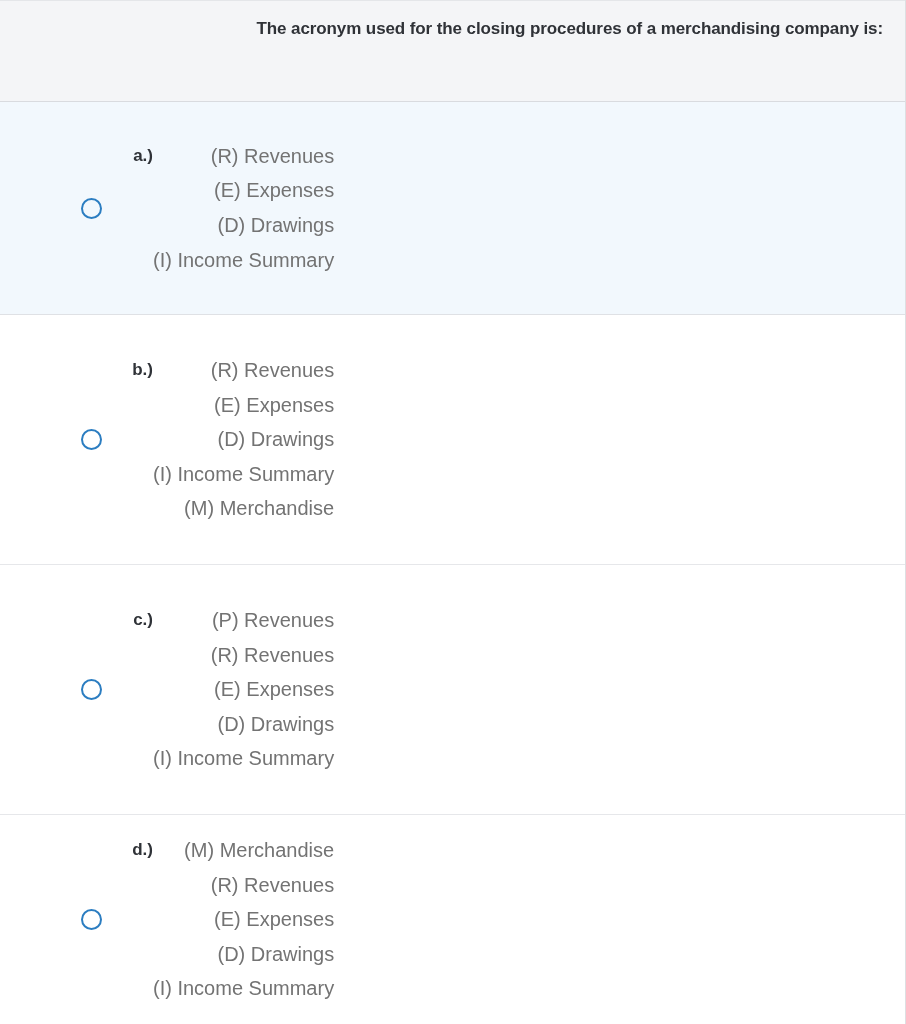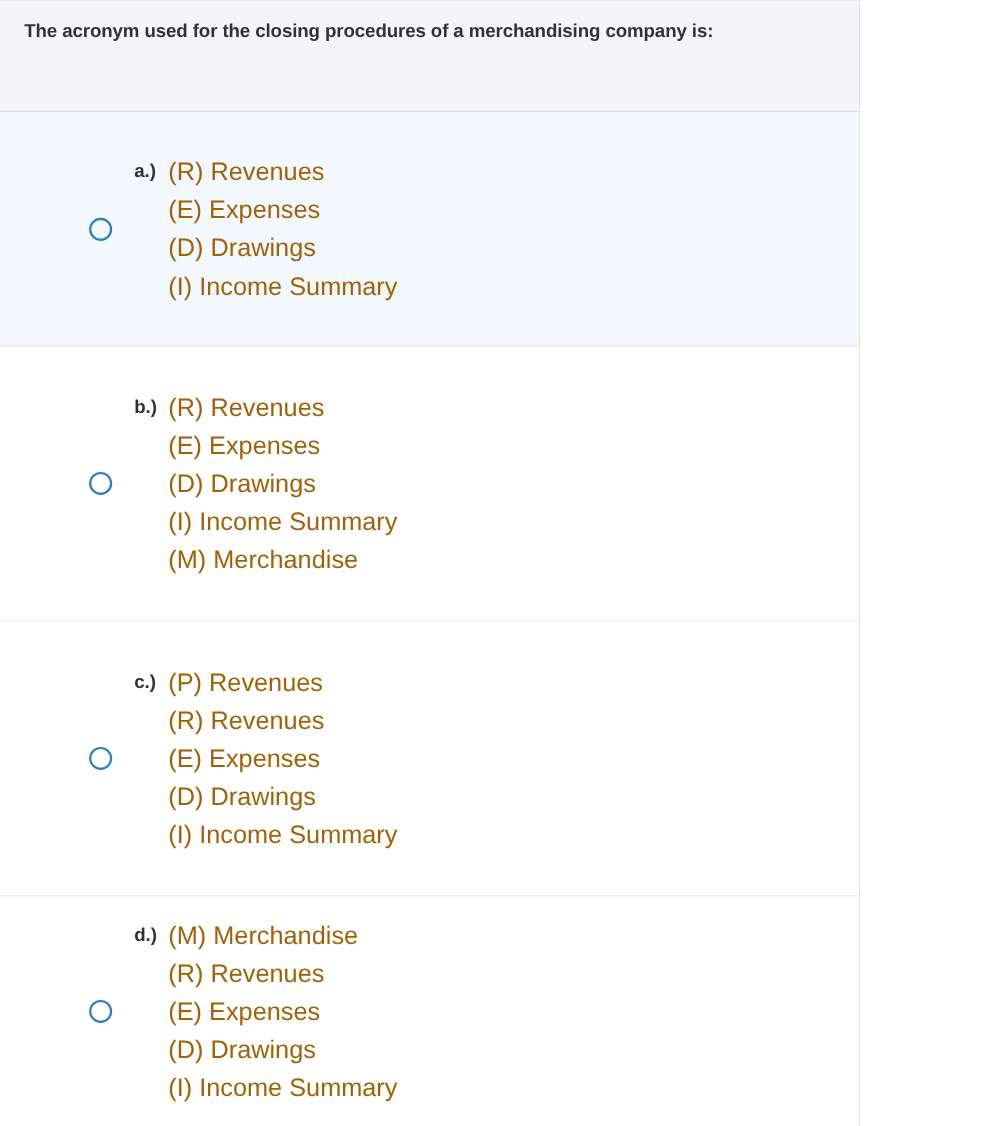--- a/index.html
+++ b/index.html
@@ -9,25 +9,26 @@
   }
   body {
     width: 906px;
     height: 1024px;
     overflow: hidden;
     font-family: "Liberation Sans", sans-serif;
     -webkit-font-smoothing: antialiased;
   }
 
   #quiz-card {
-    width: 782px;
+    width: 906px;
     box-sizing: border-box;
     background: #ffffff;
     border-right: 1px solid #dddfe2;
     position: relative;
+    text-align: right;
   }
 
   
   #question-header {
     box-sizing: border-box;
     height: 102px;
     background: #f4f5f7;
     border-top: 1px solid #e4e6e9;
     border-bottom: 1px solid #d9dbdf;
     padding: 16px 22px 0 22px;
@@ -86,22 +87,22 @@
     color: #2f3237;
     line-height: 34.6px;
     width: 31px;
     min-width: 31px;
     white-space: nowrap;
   }
   .option-lines {
     display: block;
   }
   .option-line {
-    font-size: 23px;
-    color: #a16207;
+    font-size: 20px;
+    color: #737373;
     line-height: 34.6px;
     white-space: nowrap;
   }
 
   
   #option-a { height: 213px; }
   #option-b { height: 250px; }
   #option-c { height: 250px; }
   #option-d { height: 209px; border-bottom: none; }
 </style>

